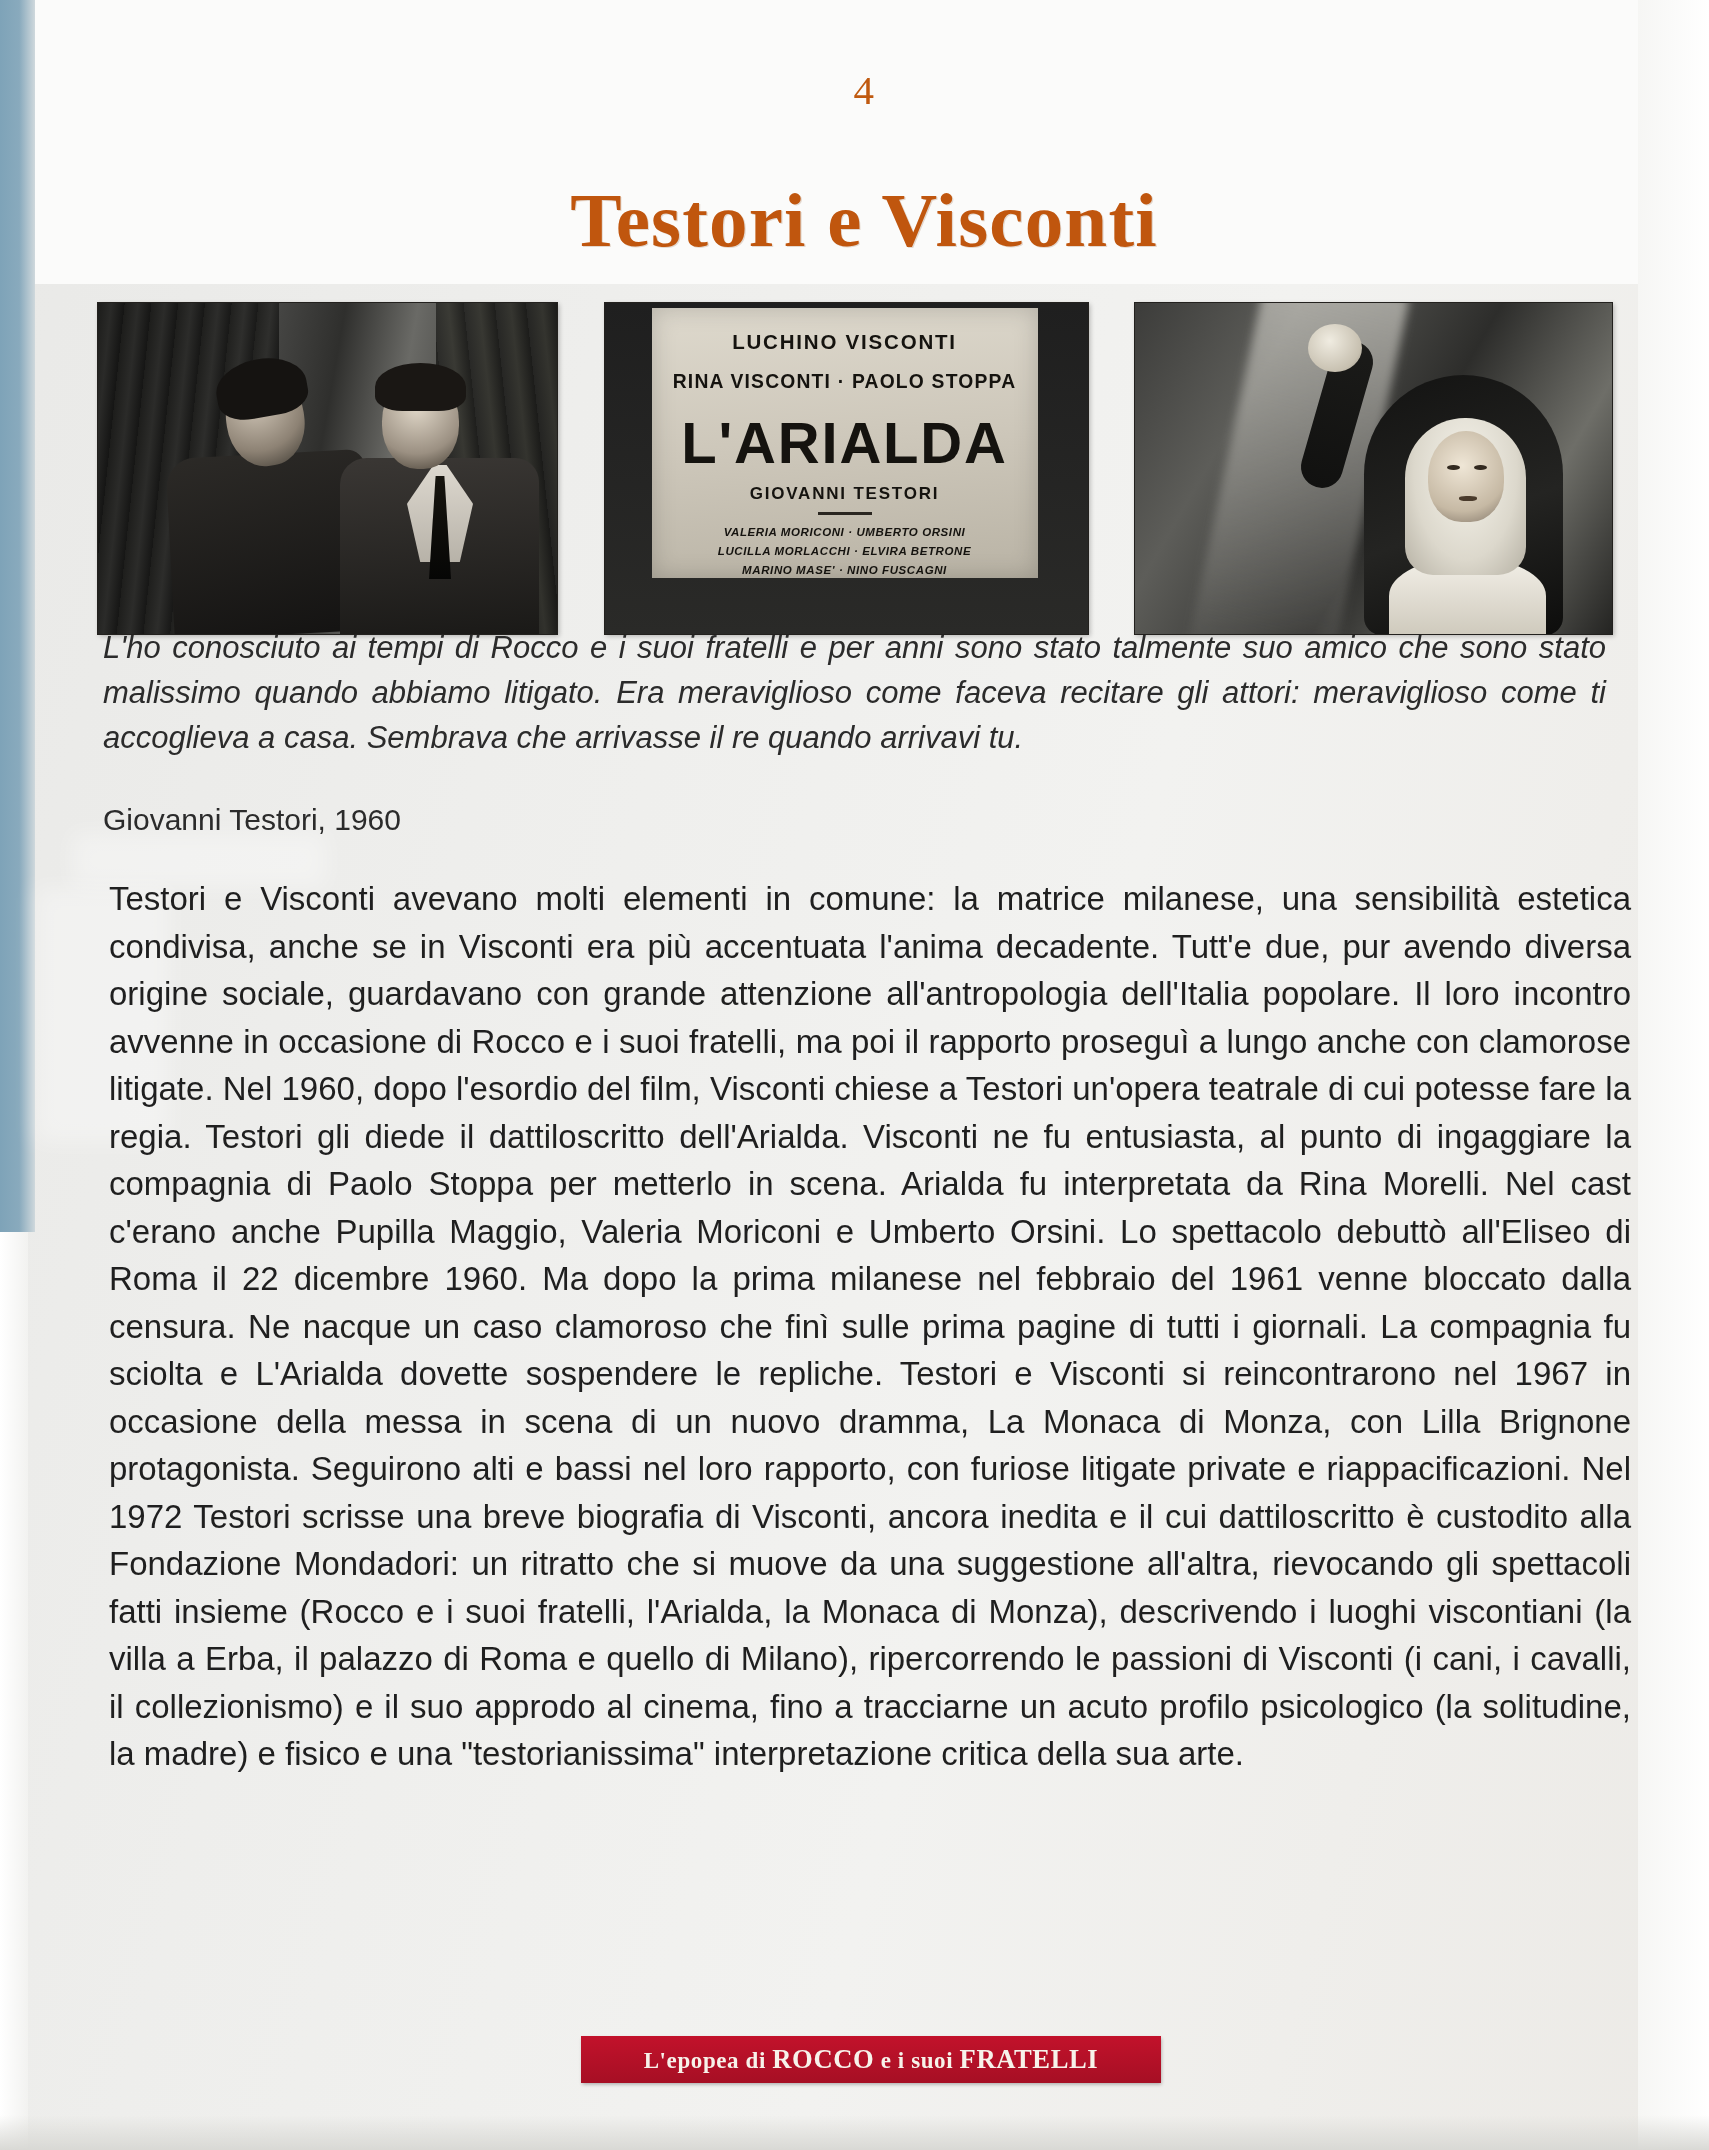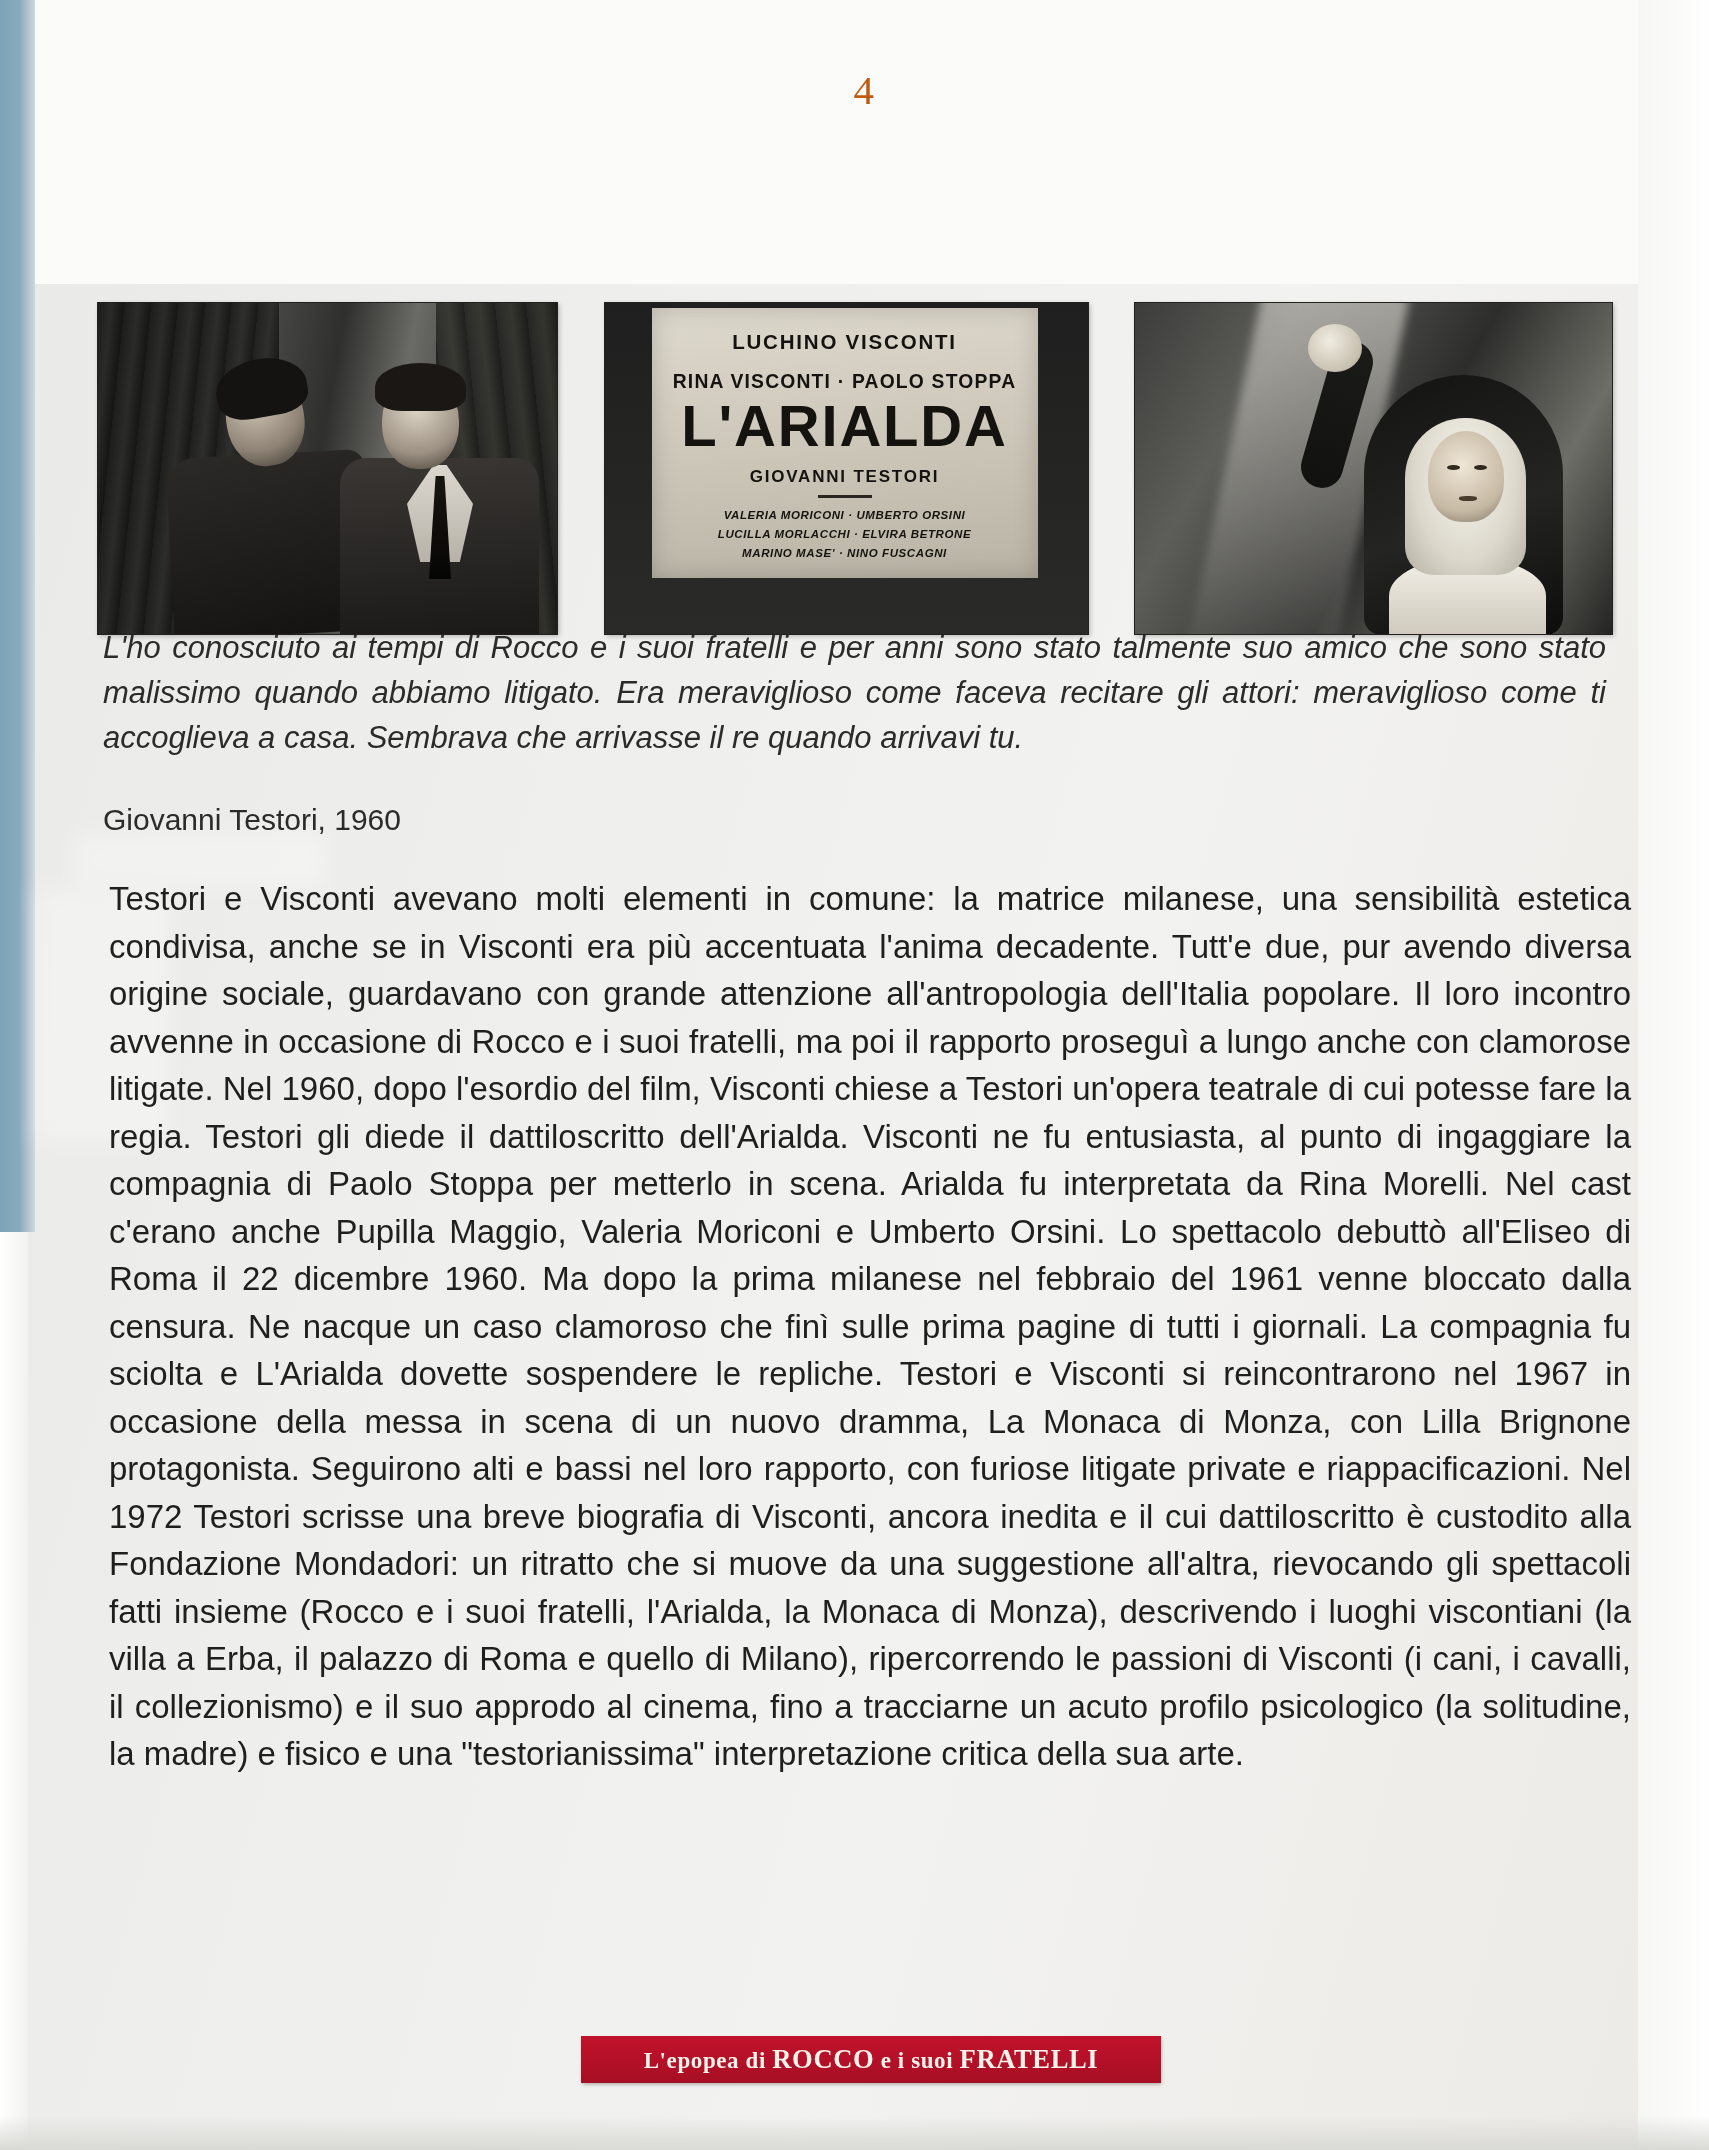--- a/index.html
+++ b/index.html
@@ -191,21 +191,21 @@
     padding: 0 6px;
     box-sizing: border-box;
     text-align: center;
     color: #15130f;
     font-family: "Liberation Sans", sans-serif;
     overflow: hidden;
   }
   .p2-line1 { margin-top: 22px; font-size: 20.5px; font-weight: bold; letter-spacing: 1.8px; }
   .p2-line2 { margin-top: 17px; font-size: 19.3px; font-weight: bold; letter-spacing: 1.2px; }
   .p2-title {
-    margin-top: 4px;
+    margin-top: 21px;
     font-size: 58px;
     font-weight: bold;
     letter-spacing: 1.8px;
     line-height: 1.0;
     font-family: "Liberation Sans", sans-serif;
   }
   .p2-author { margin-top: 12px; font-size: 17px; font-weight: bold; letter-spacing: 1.8px; }
   .p2-rule { width: 54px; height: 2.4px; background: #2a2620; margin: 8.5px auto; }
   .p2-cast { margin-top: 3.6px; font-size: 11.5px; font-weight: bold; letter-spacing: 0.6px; line-height: 1.65; }
 
@@ -334,20 +334,21 @@
   <div class="white-right"></div>
   <div class="blotch" style="left:72px; top:833px; width:254px; height:54px;"></div>
   <div class="blotch" style="left:36px; top:888px; width:133px; height:254px;"></div>
   <div class="page-shadow-bottom"></div>
 </div>
 
 <div class="content">
 
   <div class="chapter-number">4</div>
 
+  <h1 class="chapter-title">Testori e Visconti</h1>
 
   <div class="photo-strip">
 
     <div class="photo photo-1">
       <div class="p1-bg"></div>
       <div class="p1-curtain"></div>
       <div class="p1-curtain-r"></div>
       <div class="p1-manA-body"></div>
       <div class="p1-manA-head"></div>
       <div class="p1-manA-hair"></div>

